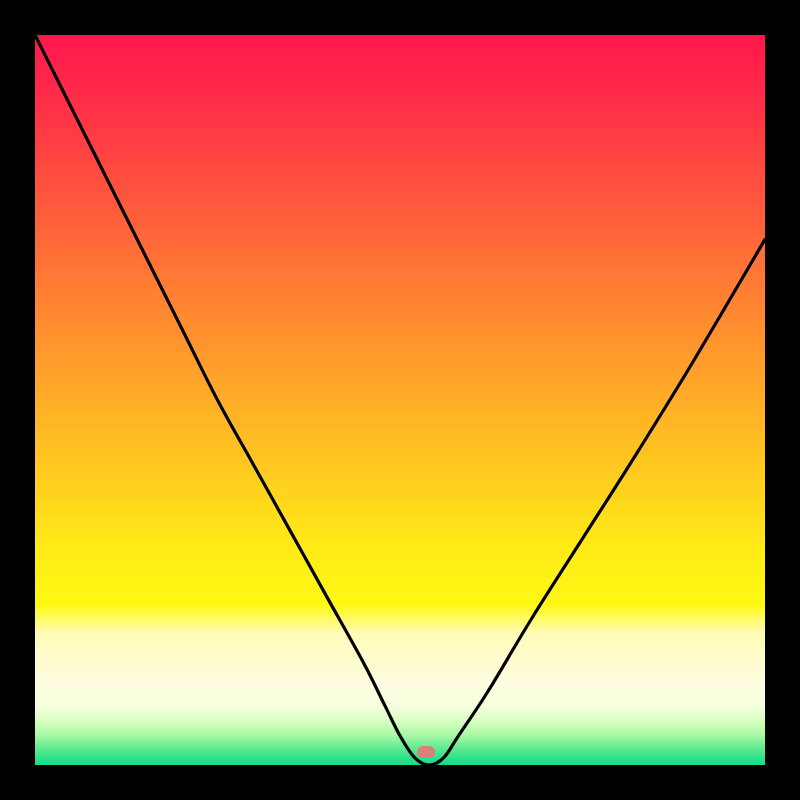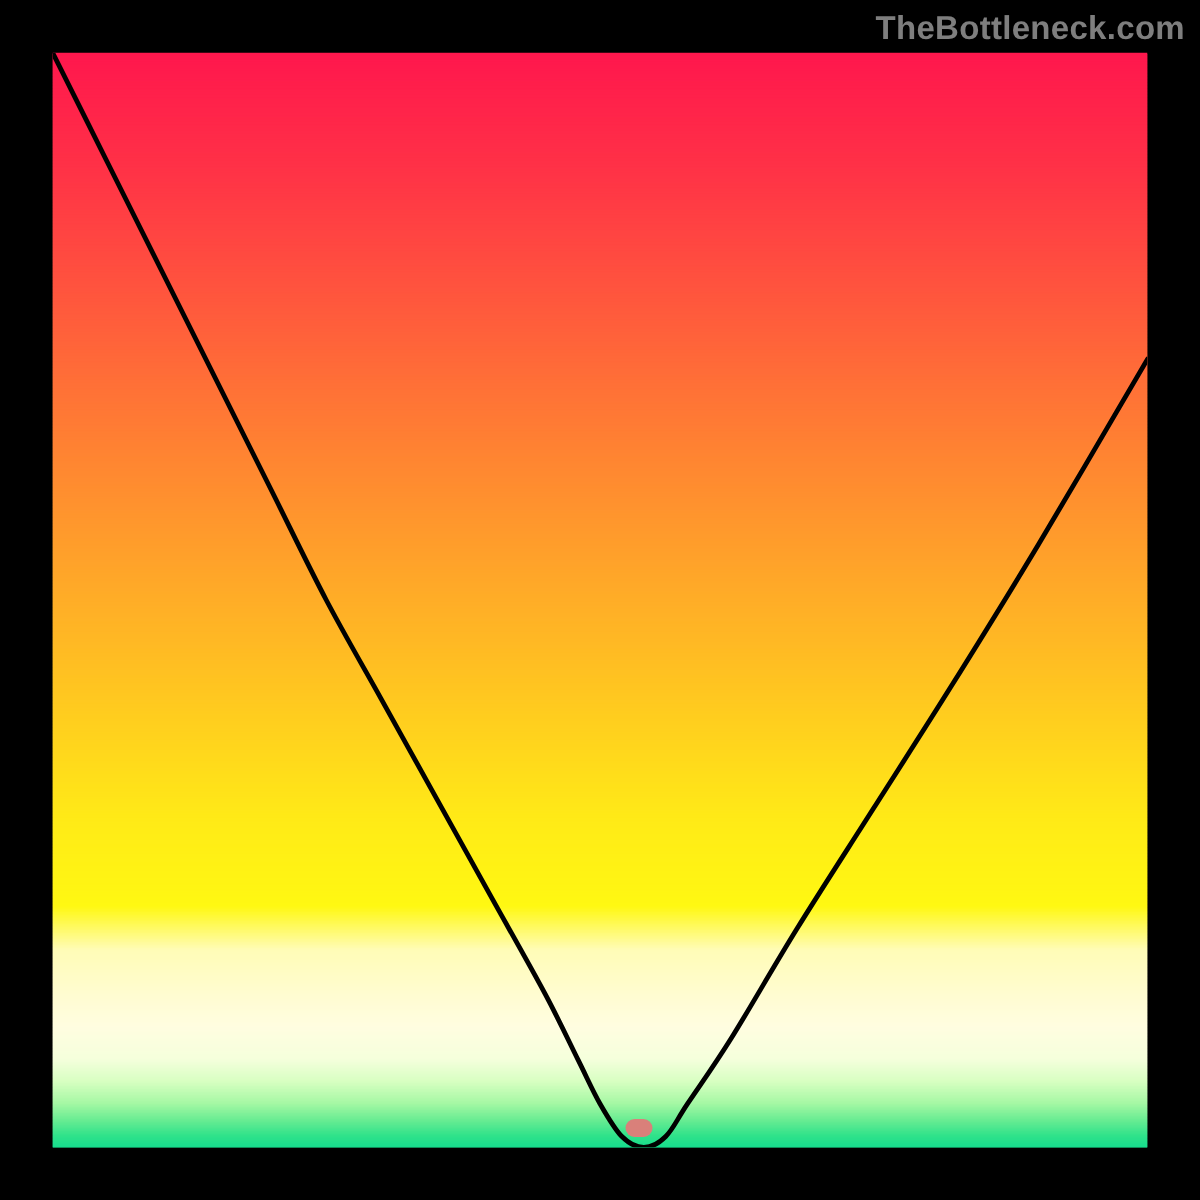--- a/index.html
+++ b/index.html
@@ -56,21 +56,20 @@
     color: #7e7e7e;
     z-index: 100;
     letter-spacing: 0.2px;
   }
 </style>
 </head>
 <body>
 
 <div class="frame">
 
-  <div class="watermark">TheBottleneck.com</div>
 
   <div class="plot-area" id="plot">
       <div class="grad-row" style="top: 0px; height: 2px; background: rgb(255, 23, 77);"></div>
       <div class="grad-row" style="top: 1px; height: 2px; background: rgb(255, 23, 77);"></div>
       <div class="grad-row" style="top: 2px; height: 2px; background: rgb(255, 24, 77);"></div>
       <div class="grad-row" style="top: 3px; height: 2px; background: rgb(255, 24, 77);"></div>
       <div class="grad-row" style="top: 4px; height: 2px; background: rgb(255, 24, 77);"></div>
       <div class="grad-row" style="top: 5px; height: 2px; background: rgb(255, 25, 77);"></div>
       <div class="grad-row" style="top: 6px; height: 2px; background: rgb(255, 25, 77);"></div>
       <div class="grad-row" style="top: 7px; height: 2px; background: rgb(255, 25, 76);"></div>

